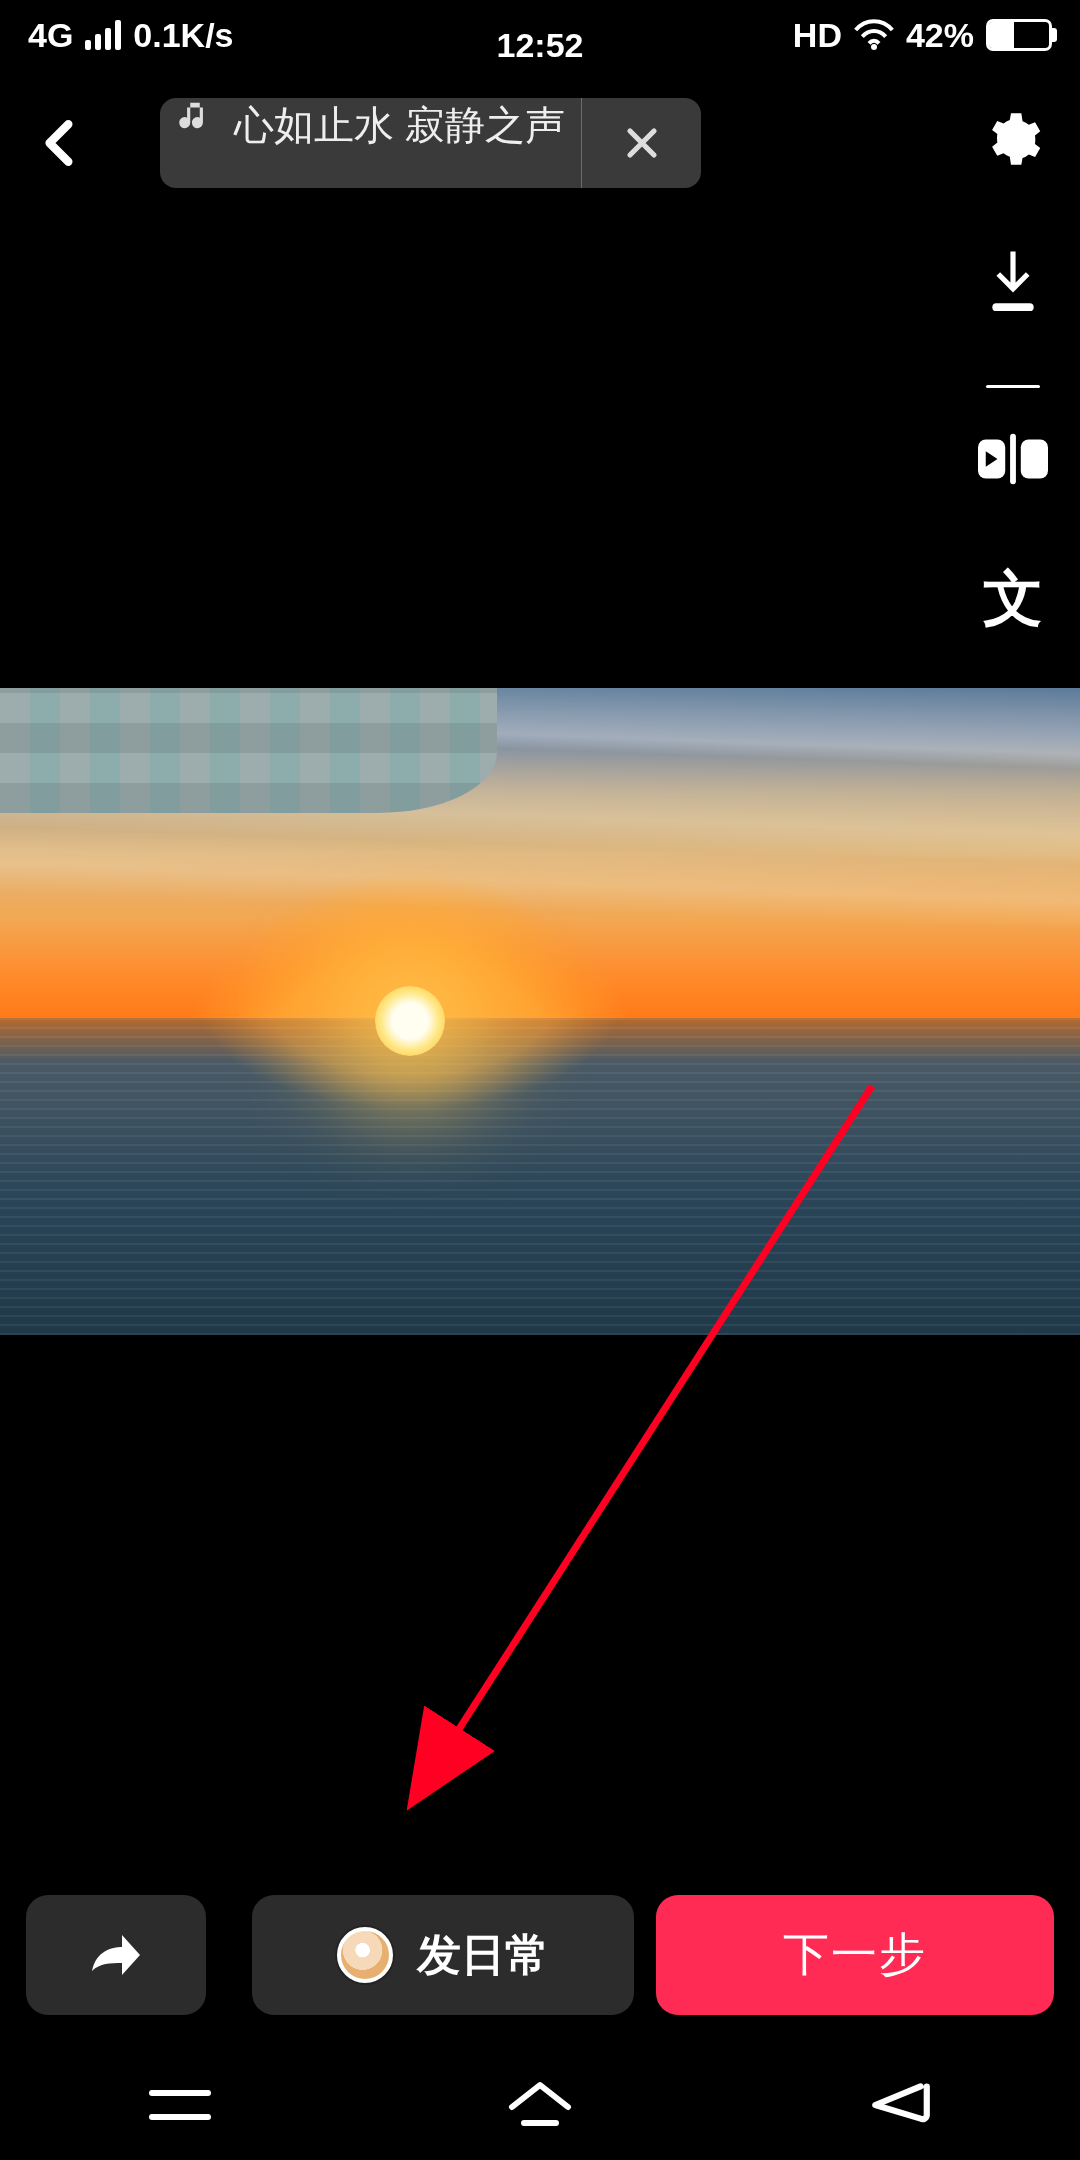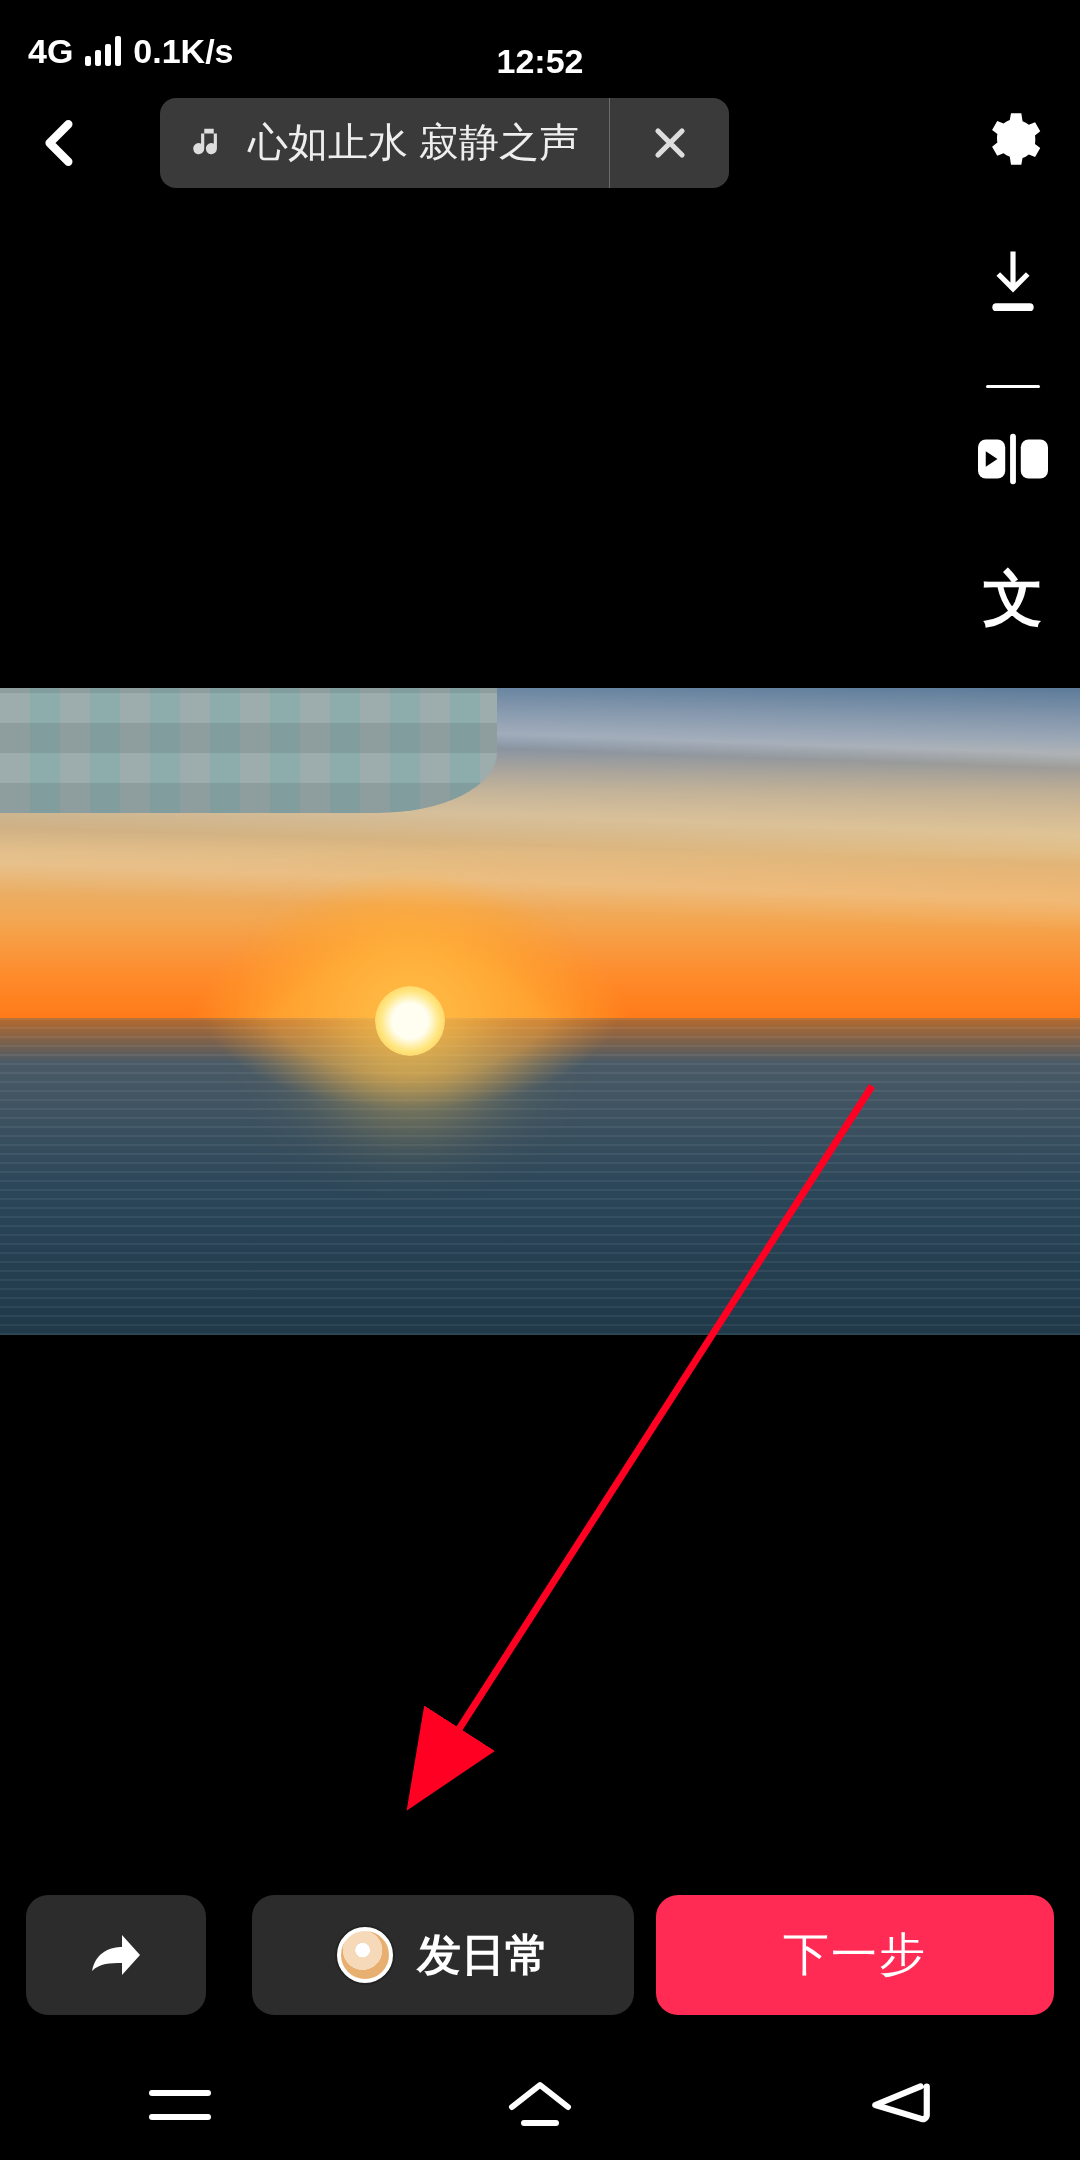--- a/index.html
+++ b/index.html
@@ -1,33 +1,33 @@
 <!DOCTYPE html>
 <html><head>
 <meta charset="utf-8">
 <style>
   * { box-sizing: border-box; margin: 0; padding: 0; }
   html, body { width: 1080px; height: 2160px; background: #000; font-family: -apple-system, "PingFang SC", sans-serif; overflow: hidden; }
   
-  .statusbar { position: absolute; top: 16px; left: 0; right: 0; height: 70px; display: flex; align-items: center; justify-content: space-between; padding: 0 28px; color: #fff; font-size: 34px; font-weight: 600; }
+  .statusbar { position: absolute; top: 0; left: 0; right: 0; height: 70px; display: flex; align-items: center; justify-content: space-between; padding: 0 28px; color: #fff; font-size: 34px; font-weight: 600; }
   .sb-left, .sb-right { display: flex; align-items: center; gap: 12px; }
   .sb-center { position:absolute; left:50%; transform:translateX(-50%);margin-top:21px; }
   .sig { display:flex; align-items:flex-end; gap:4px; height:30px;}
   .sig span{ width:6px; background:#fff; border-radius:2px;}
   .sig span:nth-child(1){height:10px}.sig span:nth-child(2){height:16px}.sig span:nth-child(3){height:22px}.sig span:nth-child(4){height:30px}
   .wifi { width:40px; height:32px; position:relative;}
   .batt { width:66px; height:32px; border:3px solid #fff; border-radius:7px; position:relative; display:flex; align-items:center;}
   .batt::after{content:"";width:5px;height:14px;background:#fff;position:absolute;right:-8px;top:6px;border-radius:0 3px 3px 0;}
   .batt-fill{height:100%; width:42%; background:#fff; border-radius:3px 0 0 3px;}
   .bolt{position:absolute; right:-28px; top:2px; font-size:26px;}
   
   .topbar { position:absolute; top:80px; left:0; right:0; height:125px; display:flex; align-items:center; padding:0 30px;}
   .back-btn { width:60px; height:60px; color:#fff; display:flex; align-items:center; justify-content:center;}
   .music-pill { margin-left:70px; height:90px; background:#3a3a3a; border-radius:16px; display:flex; align-items:center; overflow:hidden;}
-  .music-main{display:flex; align-items:center; gap:20px; padding:0 30px; height:100%;}
+  .music-main{display:flex; gap:20px; padding:0 16px; height:100%;}
   .music-title{color:#eee; font-size:40px; white-space:nowrap;}
   .music-close{width:120px; height:100%; display:flex; align-items:center; justify-content:center; border-left:1px solid rgba(255,255,255,.25);}
   .settings-btn{ margin-left:auto; width:70px; height:70px; color:#fff;}
   
   .right-tools{ position:absolute; right:28px; top:245px; width:78px; display:flex; flex-direction:column; align-items:center; gap:70px;}
   .right-tools .tool{ width:70px; height:70px; color:#fff; display:flex; align-items:center;justify-content:center;}
   .tool-divider{width:54px; height:3px; background:#fff; border-radius:2px;}
   .text-icon{ font-weight:700; font-size:60px; color:#fff;}
   .sticker-square{position:relative;width:64px;height:64px;background:#fff;border-radius:18px;}
   .sticker-square::after{content:"";position:absolute;right:-2px;bottom:-2px;width:26px;height:26px;background:#000;border-radius:0 0 22px 0;border-top:6px solid #fff;border-left:6px solid #fff;transform:rotate(0deg);}
@@ -86,20 +86,32 @@
     <span>4G</span>
     <div class="sig">
         <span></span>
         <span></span>
         <span></span>
         <span></span>
       </div>
     <span>0.1K/s</span>
   </div>
   <div class="sb-center">12:52</div>
+  <div class="sb-right">
+    <span>HD</span>
+    <svg class="wifi" viewBox="0 0 24 18">
+        <path fill="none" stroke="#fff" stroke-width="2.4" d="M1 6 C7 -1 17 -1 23 6 M5 10 C9 5.5 15 5.5 19 10 M9 14 C10.8 12 13.2 12 15 14"></path>
+        <circle cx="12" cy="16.2" r="1.8" fill="#fff"></circle>
+      </svg>
+    <span>42%</span>
+    <div class="batt">
+        <div class="batt-fill"></div>
+      </div>
+    <span class="bolt">⚡</span>
+  </div>
 </div>
 
 <div class="topbar">
   <div class="back-btn">
     <svg viewBox="0 0 24 24" width="50" height="50">
         <path d="M16 3 L7 12 L16 21" fill="none" stroke="#fff" stroke-width="4" stroke-linecap="round" stroke-linejoin="round"></path>
       </svg>
   </div>
   <div class="music-pill">
     <div class="music-main">

